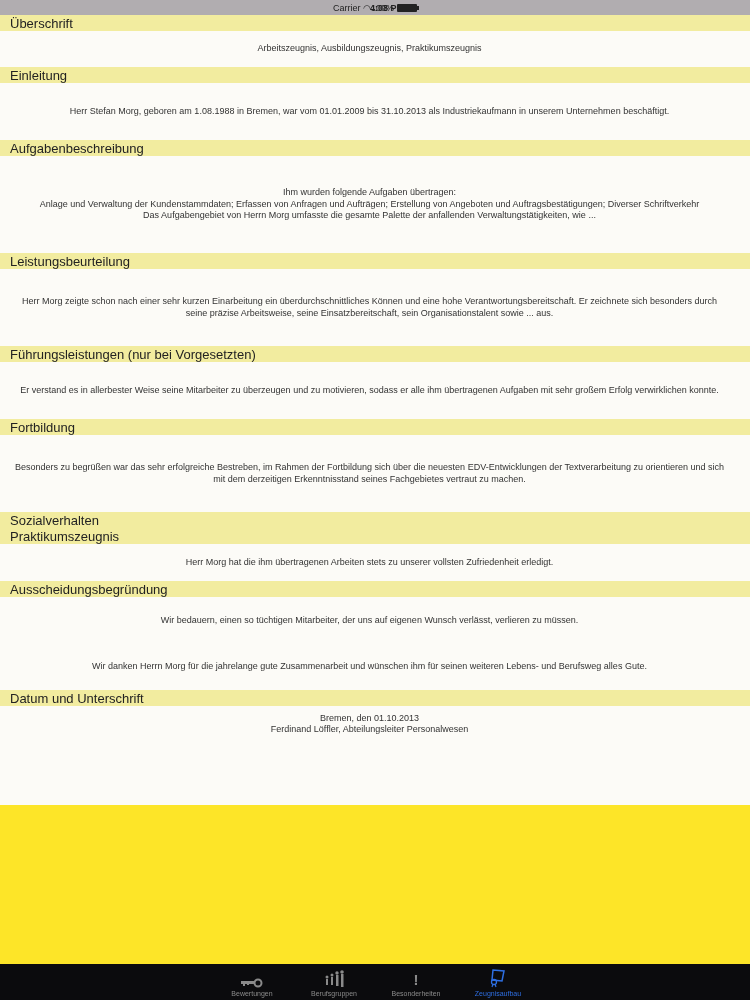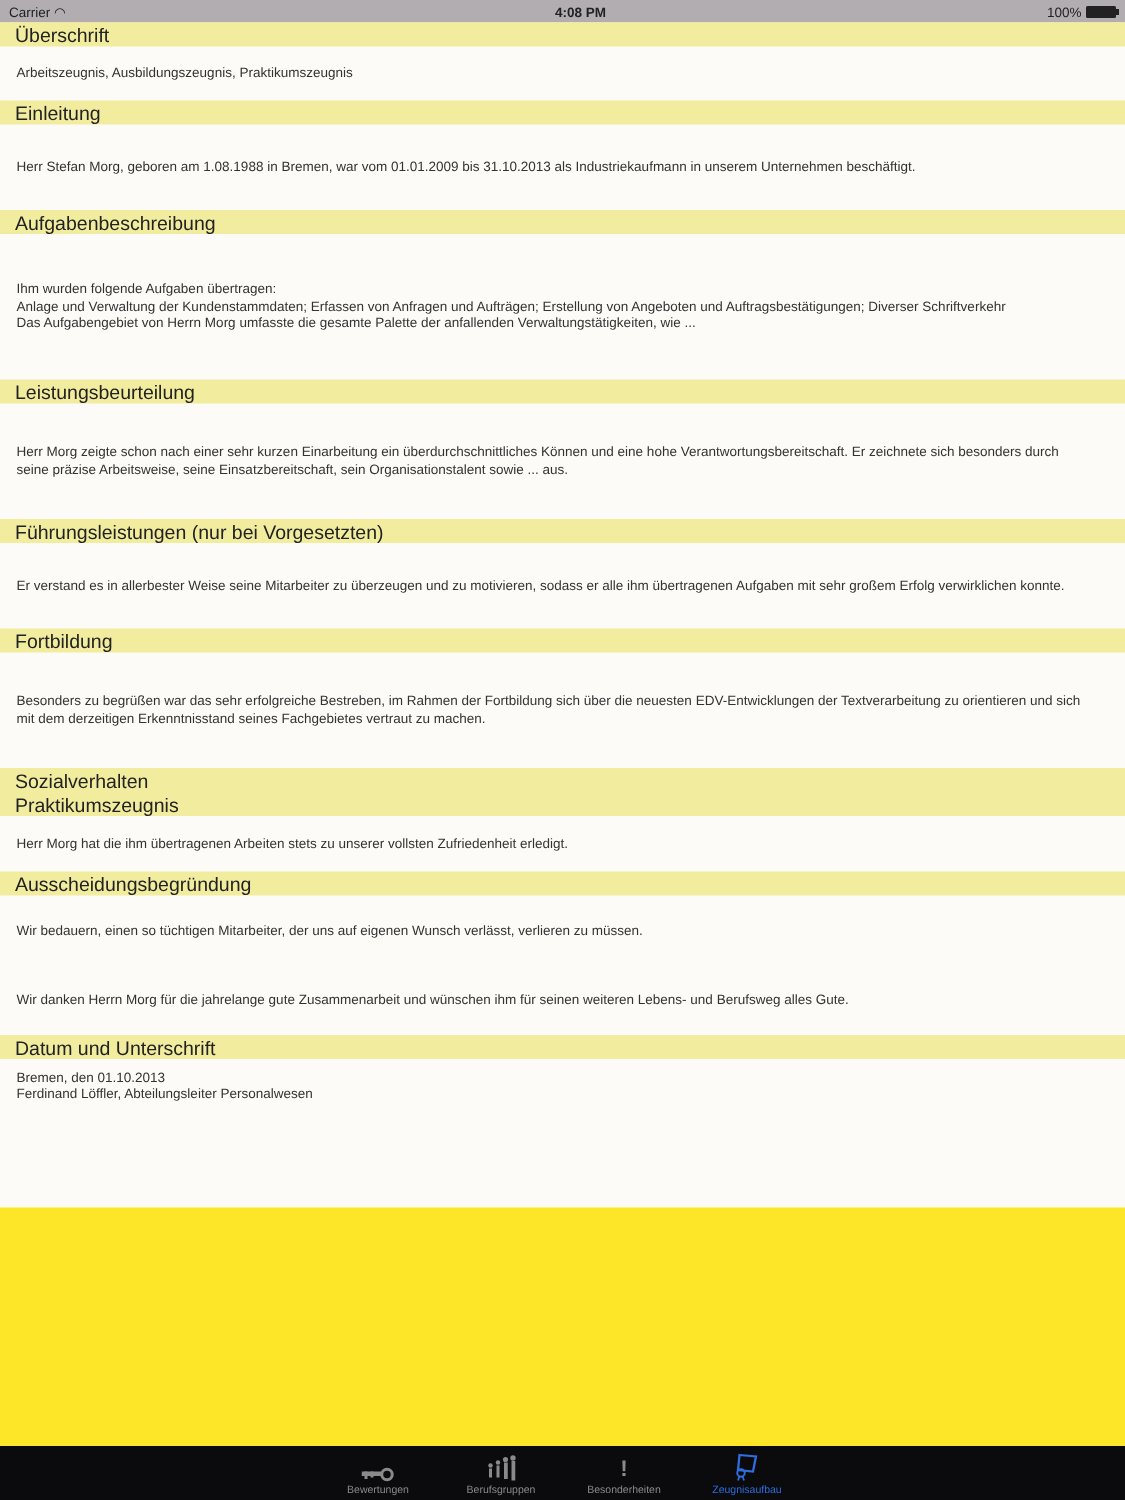--- a/index.html
+++ b/index.html
@@ -1,24 +1,24 @@
 <!DOCTYPE html>
 <html><head>
 <meta charset="utf-8">
 <style>
   * { box-sizing: border-box; margin: 0; padding: 0; }
   html, body { width: 750px; height: 1000px; overflow: hidden; background: #fde528; font-family: "Liberation Sans", sans-serif; }
-  .statusbar { position: absolute; top: 0; left: 0; width: 750px; height: 15px; background: #b1adb0; color: #222; font-size: 9px; display: flex; align-items: center; justify-content: space-between; padding: 0 6px; }
+  .statusbar { position: absolute; top: 0; left: 0; width: 750px; height: 15px; background: #b1adb0; color: #222; font-size: 9px; display: flex; align-items: center; justify-content: center; padding: 0 6px; }
   .statusbar .center { position: absolute; left: 0; right: 0; text-align: center; font-weight: bold; margin-left: 24px; }
   .statusbar .right { display: flex; align-items: center; gap: 3px; }
   .battery { width: 20px; height: 8px; background: #222; border-radius: 1px; position: relative; }
   .battery::after { content: ""; position: absolute; right: -2px; top: 2px; width: 2px; height: 4px; background: #222; }
   .content { position: absolute; top: 15px; left: 0; width: 750px; height: 884px; background: #fcfbf7; }
   .section-header { height: 15px; background: #f2ec9f; display: flex; align-items: center; padding-left: 10px; font-size: 13px; color: #222; }
-  .section-body { font-size: 9px; color: #333; padding-left: 11px; padding-right: 22px; line-height: 11.5px; display: flex; flex-direction: column; justify-content: center; }
+  .section-body { font-size: 9px; color: #333; padding-left: 11px; padding-right: 22px; line-height: 11.5px; display: flex; flex-direction: column; justify-content: center; text-align: center; }
   .section-body p { white-space: pre-line; }
   .yellow-fill { position: absolute; top: 805px; left: 0; width: 750px; height: 159px; background: #fde528; }
   .tabbar { position: absolute; top: 964px; left: 0; width: 750px; height: 36px; background: #0b0b0d; display: flex; justify-content: center; gap: 0; }
   .tab { width: 82px; display: flex; flex-direction: column; align-items: center; justify-content: flex-end; padding-bottom: 3px; color: #8a8a8a; font-size: 7px; }
   .tab .icon { height: 20px; display: flex; align-items: flex-end; justify-content: center; font-size: 13px; margin-bottom: 2px; }
   .tab.active { color: #2e6ee0; }
 </style>
 </head>
 <body>
 

